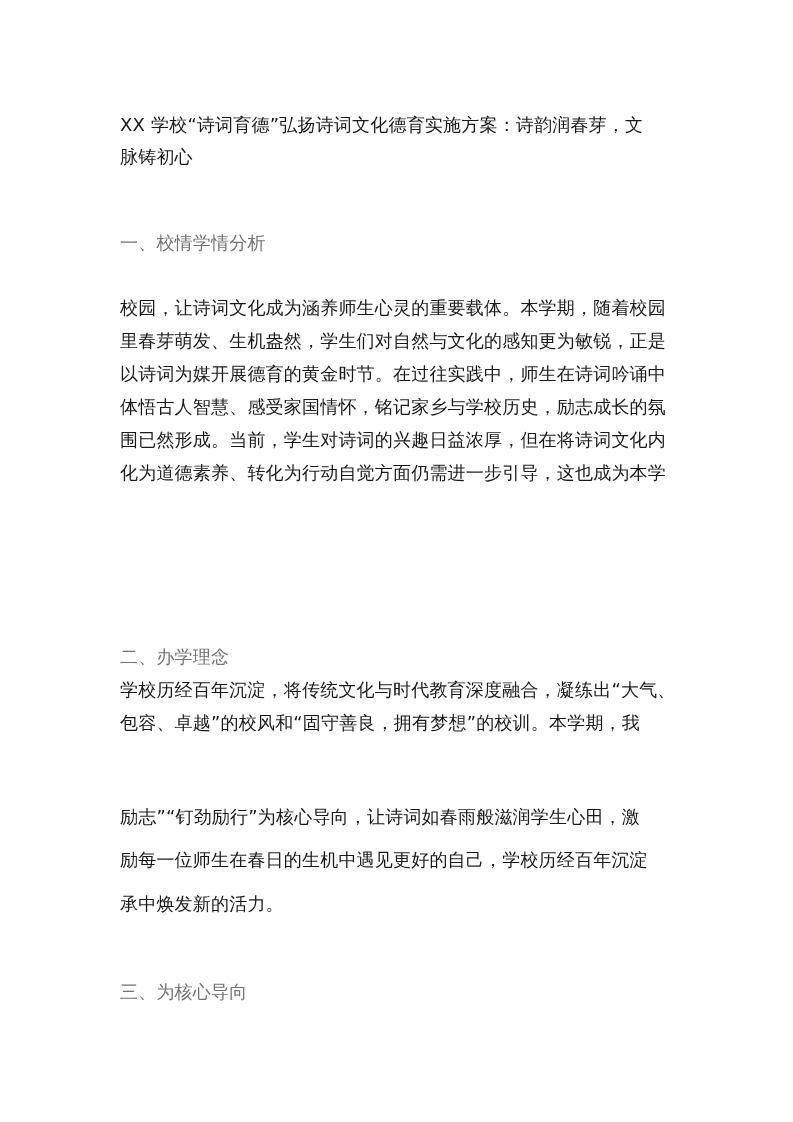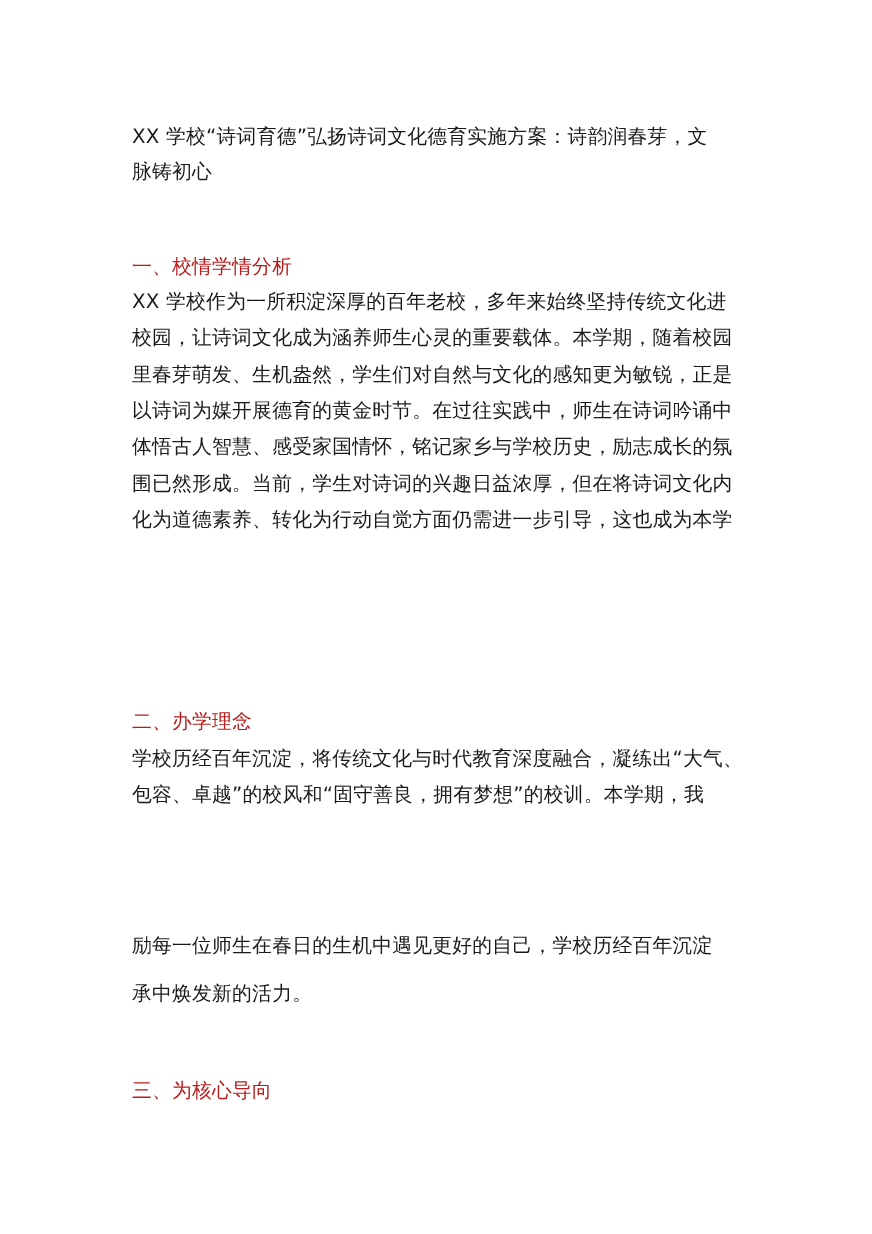--- a/index.html
+++ b/index.html
@@ -25,39 +25,39 @@
     position: absolute;
     left: 120px;
     width: 560px;
     font-size: 18px;
     line-height: 22px;
     height: 22px;
     white-space: nowrap;
     overflow: visible;
     letter-spacing: 0.2px;
   }
-  .heading { color: #b91c1c; }
+  .heading { color: #737373; }
 </style>
 </head>
 <body>
 
 <div class="page">
 
   <div class="line" style="top:114px">XX 学校“诗词育德”弘扬诗词文化德育实施方案：诗韵润春芽，文</div>
   <div class="line" style="top:146px">脉铸初心</div>
 
   <div class="line heading" style="top:232px">一、校情学情分析</div>
-  <div class="line" style="top:264px">XX 学校作为一所积淀深厚的百年老校，多年来始终坚持传统文化进</div>
   <div class="line" style="top:297px">校园，让诗词文化成为涵养师生心灵的重要载体。本学期，随着校园</div>
   <div class="line" style="top:330px">里春芽萌发、生机盎然，学生们对自然与文化的感知更为敏锐，正是</div>
   <div class="line" style="top:363px">以诗词为媒开展德育的黄金时节。在过往实践中，师生在诗词吟诵中</div>
   <div class="line" style="top:396px">体悟古人智慧、感受家国情怀，铭记家乡与学校历史，励志成长的氛</div>
   <div class="line" style="top:429px">围已然形成。当前，学生对诗词的兴趣日益浓厚，但在将诗词文化内</div>
   <div class="line" style="top:462px">化为道德素养、转化为行动自觉方面仍需进一步引导，这也成为本学</div>
 
   <div class="line heading" style="top:646px">二、办学理念</div>
   <div class="line" style="top:679px">学校历经百年沉淀，将传统文化与时代教育深度融合，凝练出“大气、</div>
   <div class="line" style="top:712px">包容、卓越”的校风和“固守善良，拥有梦想”的校训。本学期，我</div>
+  <div class="line" style="top:806px">励志”“钉劲励行”为核心导向，让诗词如春雨般滋润学生心田，激</div>
   <div class="line" style="top:849px">励每一位师生在春日的生机中遇见更好的自己，学校历经百年沉淀</div>
   <div class="line" style="top:893px">承中焕发新的活力。</div>
 
   <div class="line heading" style="top:981px">三、为核心导向</div>
 </div>
 
 </body></html>

